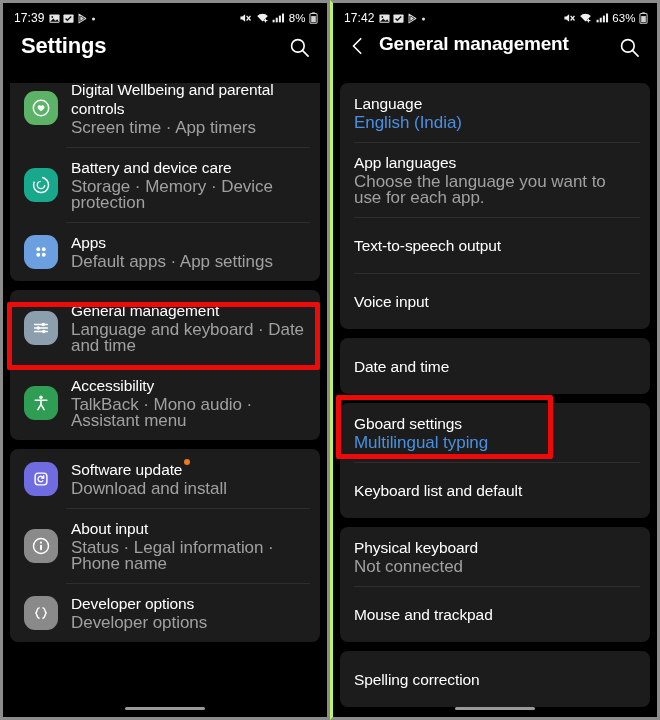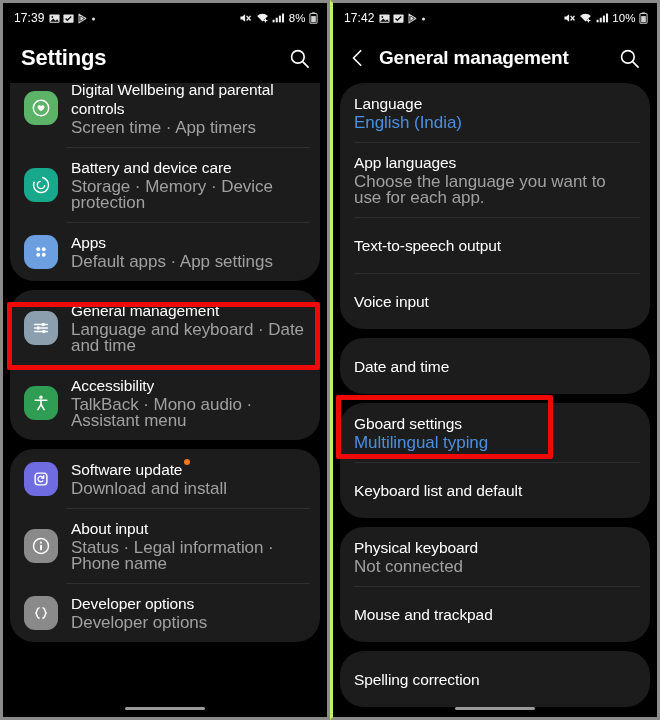--- a/index.html
+++ b/index.html
@@ -37,21 +37,21 @@
   .sb-icons { display:flex; align-items:center; gap:3px; }
   .sb-right { margin-left:auto; display:flex; align-items:center; gap:3.5px; }
   .sb-batt-txt { font-size:11.5px; }
 
   .ic { display:inline-block; line-height:0; }
   .ic svg { display:block; }
 
   
   .titlebar {
     height:50px;
-    display:flex; align-items:center;
+    display:flex; align-items:flex-start;
     padding:0 14px 0 18px;
     color:#ffffff;
   }
   .titlebar.sub { padding-left:12px; }
   .back-btn {
     width:26px; height:26px;
     display:flex; align-items:center; justify-content:center;
     margin-right:8px; flex:0 0 auto;
   }
   .page-title { font-size:22px; font-weight:700; letter-spacing:-.2px; }
@@ -64,21 +64,21 @@
 
   
   .body {
     position:relative;
     height:calc(720px - 30px - 50px - 6px);
     overflow:hidden;
     padding:0 7px;
   }
   .card {
     background:#1c1c1c;
-    border-radius:24px;
+    border-radius:8px;
     margin-bottom:9px;
     overflow:hidden;
   }
   .card.clip-top { border-top-left-radius:0; border-top-right-radius:0; margin-top:-14px; }
 
   .row {
     display:flex; align-items:center;
     padding:11px 14px;
     min-height:56px;
     position:relative;
@@ -386,21 +386,21 @@
             </svg>
           </span>
         <span class="ic">
             <svg width="13" height="12" viewBox="0 0 14 13">
               <rect x="0.6" y="8.4" width="2.2" height="2.8" fill="#f0f0f0"></rect>
               <rect x="4" y="6.2" width="2.2" height="5" fill="#f0f0f0"></rect>
               <rect x="7.4" y="3.9" width="2.2" height="7.3" fill="#f0f0f0"></rect>
               <rect x="10.8" y="1.6" width="2.2" height="9.6" fill="#f0f0f0"></rect>
             </svg>
           </span>
-        <span class="sb-batt-txt">10%</span>
+        <span class="sb-batt-txt">63%</span>
         <span class="ic">
             <svg width="9" height="12" viewBox="0 0 9 13">
               <rect x="3" y="0.4" width="3" height="1.3" fill="#d0d0d0"></rect>
               <rect x="0.6" y="1.7" width="7.8" height="10.6" rx="1.2" fill="none" stroke="#d0d0d0" stroke-width="1.1"></rect>
               <rect x="2" y="4.4" width="5" height="6.6" fill="#d0d0d0"></rect>
             </svg>
           </span>
       </div>
     </div>
 

